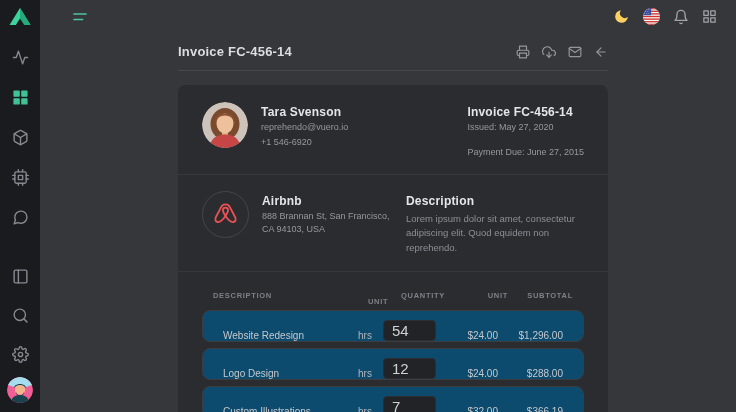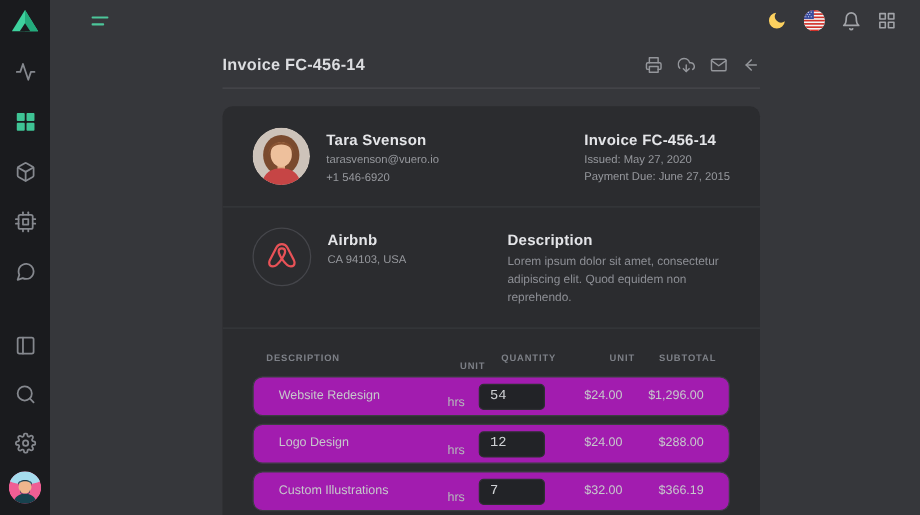--- a/index.html
+++ b/index.html
@@ -80,30 +80,30 @@
   .thead { display:flex; align-items:center; height:28px; padding:0 11px; }
   .th { font-size:7.5px; font-weight:700; color:#7d8087; letter-spacing:.7px; }
   .col-desc { flex:1; }
   .col-unit { width:25px; flex:none;margin-top:12px; }
   .col-qty  { width:53px; flex:none; }
   .col-rate { width:62px; flex:none; text-align:right; }
   .col-sub  { width:65px; flex:none; text-align:right; }
   .th.col-qty { padding-left:8px; }
   .rows { display:flex; flex-direction:column; gap:6px; }
   .trow {
-    display:flex; align-items:center; height:32px;
+    display:flex; align-items:flex-end; height:32px;
     border:1px solid #3b3d41; border-radius:8px; padding:0 20px;
-    background:#a21caf;
+    background:#0c4a6e;
   }
   .td { font-size:10px; color:#c6c8cb; }
   .td.col-unit { color:#b4b6ba; }
   .qty-input {
     width:53px; height:21px; background:#222327; border:1px solid #2d2e32;
-    border-radius:4px; color:#cfd1d4; font-size:11px; padding:0 8px;
-    font-family:Liberation Mono, monospace; outline:none;
+    border-radius:4px; color:#cfd1d4; font-size:15px; padding:0 8px;
+    font-family:Liberation Sans, sans-serif; outline:none;
   }
 </style>
 </head>
 <body>
 
 <div class="sidebar">
   <div class="logo">
     <svg width="22" height="19" viewBox="0 0 22 19">
       <polygon points="11,1 21.5,18 0.5,18" fill="#3ed29e"></polygon>
       <polygon points="11,1 21.5,18 11,18" fill="#23ab7c"></polygon>
@@ -303,39 +303,40 @@
             <ellipse cx="23" cy="22" rx="14.5" ry="16" fill="#7a4a2e"></ellipse>
             <rect x="20" y="27" width="6" height="8" fill="#dfa87f"></rect>
             <ellipse cx="23" cy="21.5" rx="8.5" ry="10" fill="#eec09c"></ellipse>
             <path d="M12.5 24 C12.5 10 33.5 10 33.5 24 C33.5 15 29.5 11.5 23 11.5 C16.5 11.5 12.5 15 12.5 24 Z" fill="#8a5433"></path>
             <path d="M7 46 C9 35.5 15.5 32.5 23 32.5 C30.5 32.5 37 35.5 39 46 Z" fill="#c64545"></path>
           </g>
         </svg>
       </div>
       <div class="who">
         <div class="strong-line">Tara Svenson</div>
-        <div class="dim-line">tarasvenson@vuero.io</div>
+        <div class="dim-line">reprehendo@vuero.io</div>
         <div class="dim-line" style="margin-top:5px;">+1 546-6920</div>
       </div>
       <div class="meta-block">
         <div class="strong-line">Invoice FC-456-14</div>
         <div class="dim-line">Issued: May 27, 2020</div>
-        <div class="dim-line" style="margin-top:4px;">Payment Due: June 27, 2015</div>
+        <div class="dim-line" style="margin-top:15px;">Payment Due: June 27, 2015</div>
       </div>
     </div>
 
     <div class="sec sec2">
       <div class="brand-circle">
         <svg viewBox="0 0 24 24" fill="none" stroke="currentColor" stroke-width="1.6" stroke-linecap="round" stroke-linejoin="round">
           <path d="M12 13.4 C10.6 11.2 9.7 9.6 9.7 8.2 C9.7 6.8 10.7 5.9 12 5.9 C13.3 5.9 14.3 6.8 14.3 8.2 C14.3 9.6 13.4 11.2 12 13.4 Z"></path>
           <path d="M12 13.4 C9.5 17 7.3 18.8 5.6 18.8 C4.1 18.8 3 17.7 3 16.2 C3 15.5 3.2 14.8 3.6 14 L8.1 5.4 C8.9 3.9 10 3 12 3 C14 3 15.1 3.9 15.9 5.4 L20.4 14 C20.8 14.8 21 15.5 21 16.2 C21 17.7 19.9 18.8 18.4 18.8 C16.7 18.8 14.5 17 12 13.4 Z"></path>
         </svg>
       </div>
       <div class="who">
         <div class="strong-line">Airbnb</div>
+        <div class="dim-line">888 Brannan St, San Francisco,</div>
         <div class="dim-line">CA 94103, USA</div>
       </div>
       <div class="desc-block">
         <div class="strong-line">Description</div>
         <div class="desc-text">Lorem ipsum dolor sit amet, consectetur adipiscing elit. Quod equidem non reprehendo.</div>
       </div>
     </div>
 
     <div class="table-sec">
       <div class="thead">

